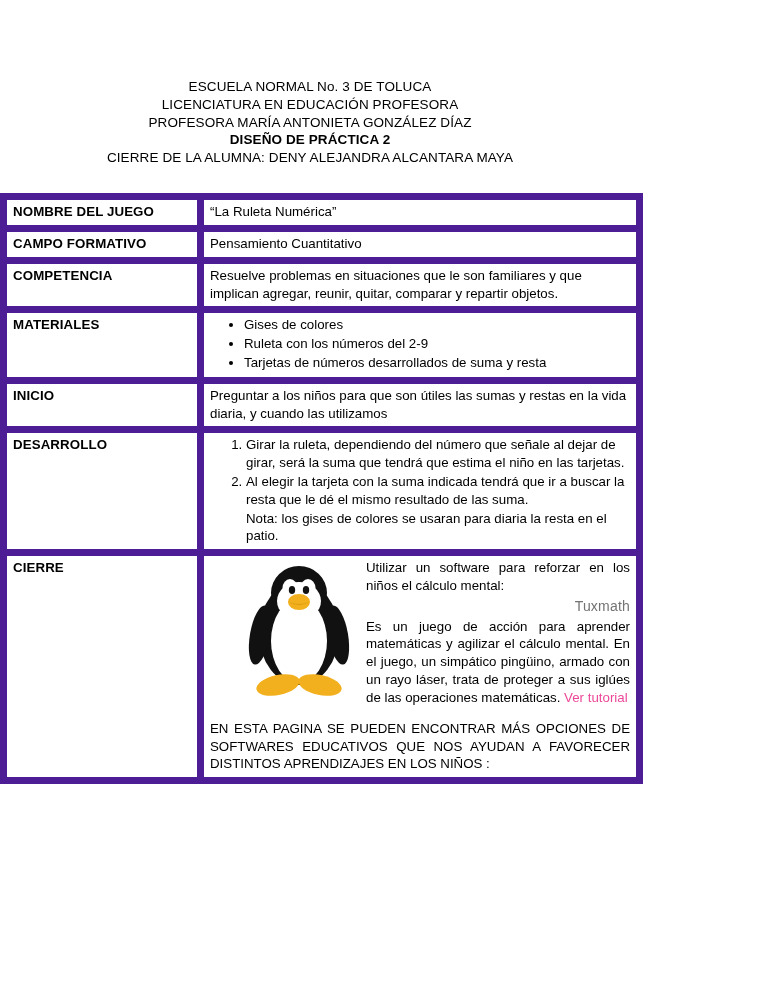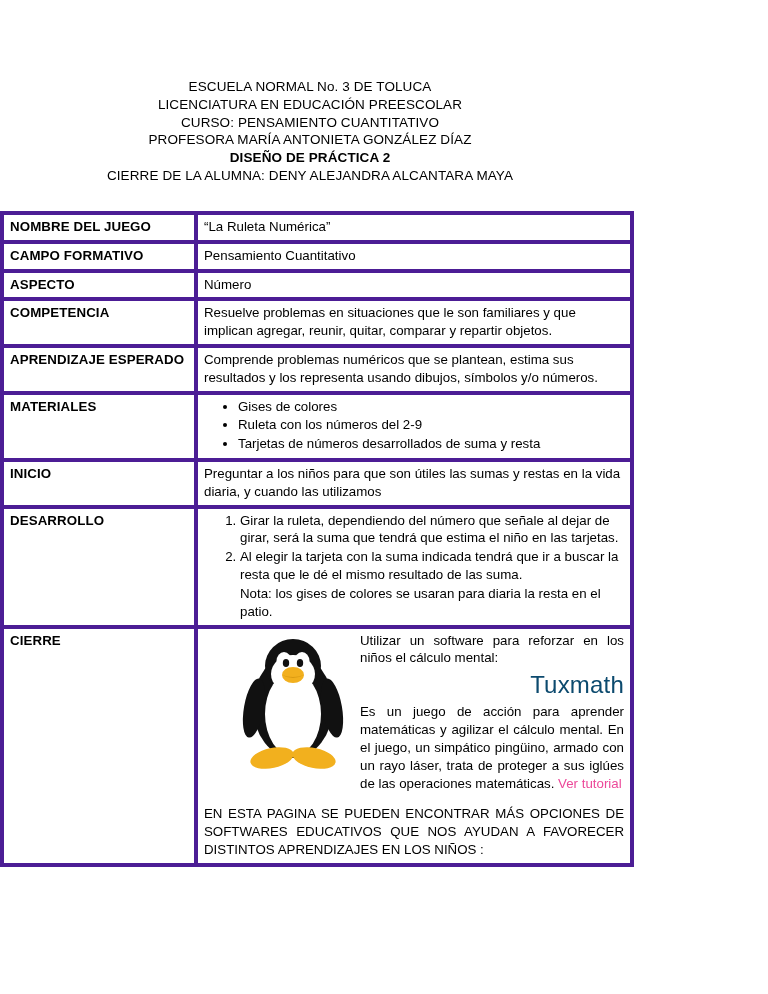--- a/index.html
+++ b/index.html
@@ -34,21 +34,21 @@
   .header .bold {
     font-weight: bold;
   }
   table.main {
     border-collapse: collapse;
     width: 600px;
     margin: 26px auto 0 auto;
     table-layout: fixed;
   }
   table.main td {
-    border: 4px solid #4c1d95;
+    border: 7px solid #4c1d95;
     vertical-align: top;
     padding: 3px 6px 4px 6px;
     font-size: 13.3px;
     line-height: 1.34;
     margin-top: 10px;
   }
   td.label {
     width: 178px;
     font-weight: bold;
     letter-spacing: 0.1px;
@@ -86,22 +86,22 @@
     width: 118px;
     height: 140px;
     margin: 2px 8px 2px 30px;
     position: relative;
   }
   .just {
     text-align: justify;
     text-justify: inter-word;
   }
   .tuxmath {
-    color: #0c4a6e;
-    font-size: 24px;
+    color: #737373;
+    font-size: 14px;
     text-align: right;
     margin: 2px 0 2px 0;
     letter-spacing: 0.2px;
   }
   .link {
     color: #ec4899;
     text-decoration: none;
   }
   .gap {
     height: 13px;
@@ -112,48 +112,39 @@
     clear: both;
   }
 </style>
 </head>
 <body>
 
 <div class="page">
 
   <div class="header">
     <div>ESCUELA NORMAL No. 3 DE TOLUCA</div>
-    <div>LICENCIATURA EN EDUCACIÓN PREESCOLAR</div>
-    <div>CURSO: PENSAMIENTO CUANTITATIVO</div>
+    <div>LICENCIATURA EN EDUCACIÓN PROFESORA</div>
     <div>PROFESORA MARÍA ANTONIETA GONZÁLEZ DÍAZ</div>
     <div class="bold">DISEÑO DE PRÁCTICA 2</div>
     <div>CIERRE DE LA ALUMNA: DENY ALEJANDRA ALCANTARA MAYA</div>
   </div>
 
   <table class="main">
     <tbody>
       <tr>
         <td class="label">NOMBRE DEL JUEGO</td>
         <td class="value">“La Ruleta Numérica”</td>
       </tr>
       <tr>
         <td class="label">CAMPO FORMATIVO</td>
         <td class="value">Pensamiento Cuantitativo</td>
       </tr>
       <tr>
-        <td class="label">ASPECTO</td>
-        <td class="value">Número</td>
-      </tr>
-      <tr>
         <td class="label">COMPETENCIA</td>
         <td class="value">Resuelve problemas en situaciones que le son familiares y que implican agregar, reunir, quitar, comparar y repartir objetos.</td>
-      </tr>
-      <tr>
-        <td class="label">APRENDIZAJE ESPERADO</td>
-        <td class="value">Comprende problemas numéricos que se plantean, estima sus resultados y los representa usando dibujos, símbolos y/o números.</td>
       </tr>
       <tr>
         <td class="label">MATERIALES</td>
         <td class="value">
           <ul class="bullets">
             <li>Gises de colores</li>
             <li>Ruleta con los números del 2-9</li>
             <li>Tarjetas  de números desarrollados de suma y resta</li>
           </ul>
         </td>

